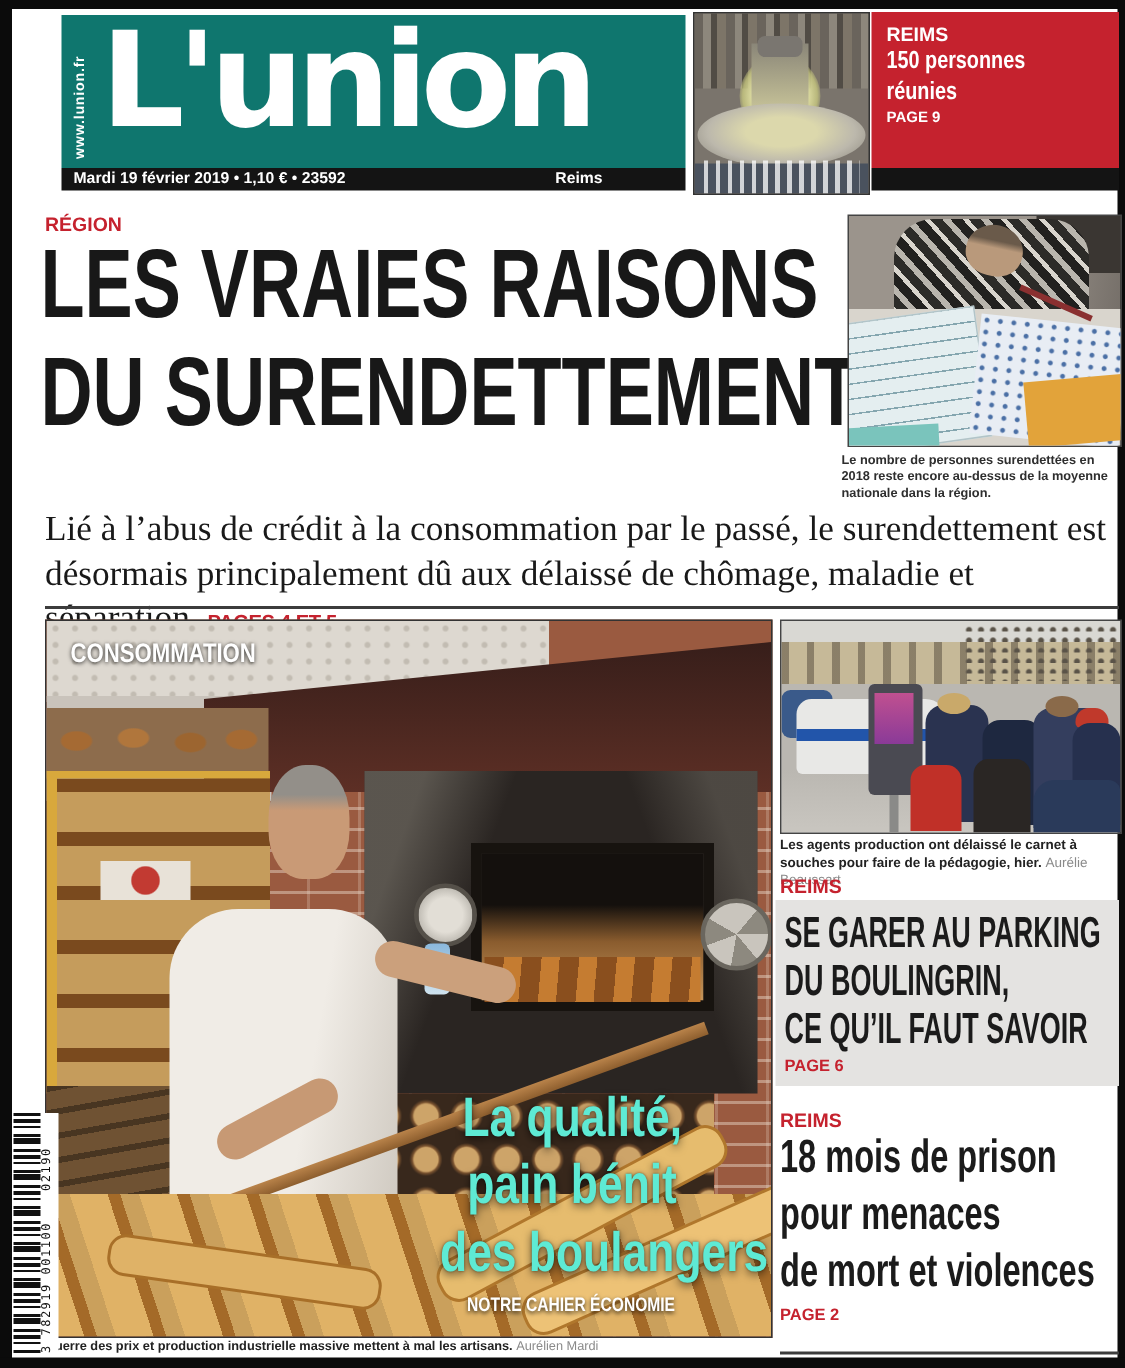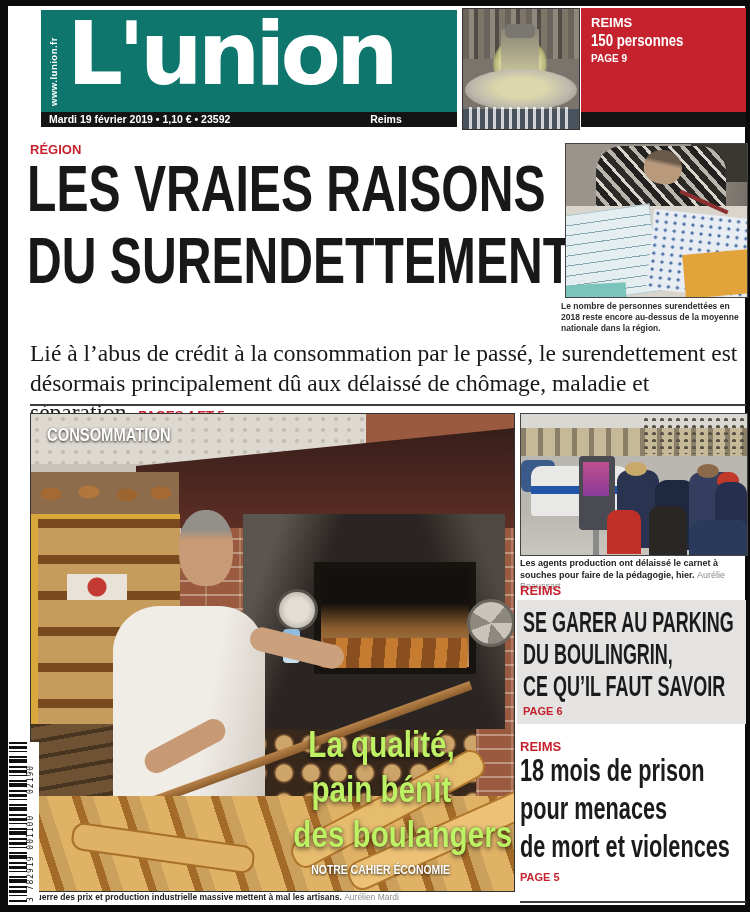--- a/index.html
+++ b/index.html
@@ -129,21 +129,21 @@
      background:repeating-linear-gradient(72deg,#e0b266 0 24px,#a46a28 24px 32px,#caa05c 32px 44px);}
   .bag1{left:250px;top:380px;width:210px;height:26px;border-radius:13px;background:#e6bc6e;
      border:2px solid #b0772c;transform:rotate(-28deg);}
   .bag2{left:310px;top:410px;width:200px;height:26px;border-radius:13px;background:#edc276;
      border:2px solid #b0772c;transform:rotate(-24deg);}
   .bag3{left:40px;top:420px;width:180px;height:24px;border-radius:12px;background:#dfb267;
      border:2px solid #a86f28;transform:rotate(8deg);}
   .feature-kicker{left:16px;top:11px;color:#fff;font-size:18px;font-weight:bold;
      text-shadow:0 1px 3px rgba(0,0,0,.8);}
   .feature-kicker .condense{transform:scaleX(.82);}
-  .feature-title{left:235px;top:308px;width:230px;text-align:center;color:#bef264;font-weight:bold;
+  .feature-title{left:235px;top:308px;width:230px;text-align:center;color:#5eead4;font-weight:bold;
      font-size:37px;line-height:45px;text-shadow:0 2px 6px rgba(0,0,0,.6),0 0 2px rgba(0,0,0,.45);}
   .feature-title .condense{transform:scaleX(.8);transform-origin:50% 50%;}
   .feature-sub{left:235px;top:448px;width:230px;text-align:center;color:#fff;font-weight:bold;
      font-size:13px;text-shadow:0 1px 3px rgba(0,0,0,.8);}
   .feature-sub .condense{transform:scaleX(.8);transform-origin:50% 50%;}
   .main-caption{left:30px;top:892px;width:640px;font-size:8.5px;color:#222;font-weight:bold;}
   .credit{color:#8a8a8a;font-weight:normal;}
 
   
   .parking-photo{left:520px;top:413px;width:226px;height:141px;overflow:hidden;border:1px solid #444;
@@ -211,20 +211,21 @@
     <div class="abs pillar"></div>
     <div class="abs pillar-cap"></div>
     <div class="abs basin"></div>
     <div class="abs fall"></div>
     <div class="abs streaks"></div>
   </div>
 
   <div class="abs topright-box">
     <div class="tr-kicker">REIMS</div>
     <div class="tr-line"><span class="condense" style="transform:scaleX(.8)">150 personnes</span></div>
+    <div class="tr-line"><span class="condense" style="transform:scaleX(.8)">réunies</span></div>
     <div class="tr-page">PAGE 9</div>
   </div>
   <div class="abs topright-strip"></div>
 
   <div class="abs lead-kicker red">RÉGION</div>
   <div class="abs headline">
     <div><span class="condense">LES VRAIES RAISONS</span></div>
     <div><span class="condense">DU SURENDETTEMENT</span></div>
   </div>
 
@@ -308,21 +309,21 @@
     <div class="gb-line"><span class="condense">CE QU’IL FAUT SAVOIR</span></div>
     <div class="gb-page red">PAGE 6</div>
   </div>
 
   <div class="abs rc-kicker2 red">REIMS</div>
   <div class="abs prison">
     <div class="pr-line"><span class="condense">18 mois de prison</span></div>
     <div class="pr-line"><span class="condense">pour menaces</span></div>
     <div class="pr-line"><span class="condense">de mort et violences</span></div>
   </div>
-  <div class="abs pr-page red">PAGE 5</div>
+  <div class="abs pr-page red">PAGE 2</div>
   <div class="abs rule2"></div>
 
   <div class="abs barcode">
     <div class="bars"></div>
     <div class="bc-digits bc-issue">02190</div>
     <div class="bc-digits bc-main">3 782919 001100</div>
   </div>
 
 </div>
 

